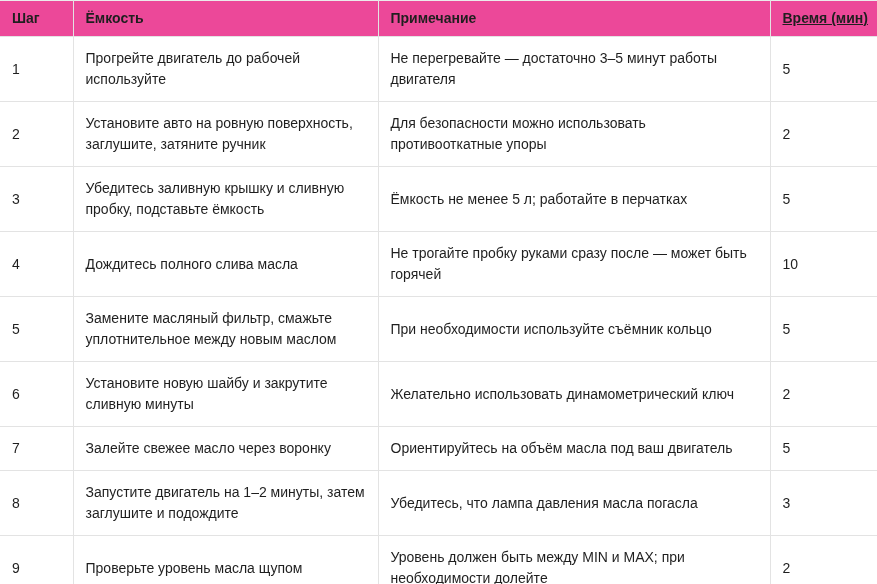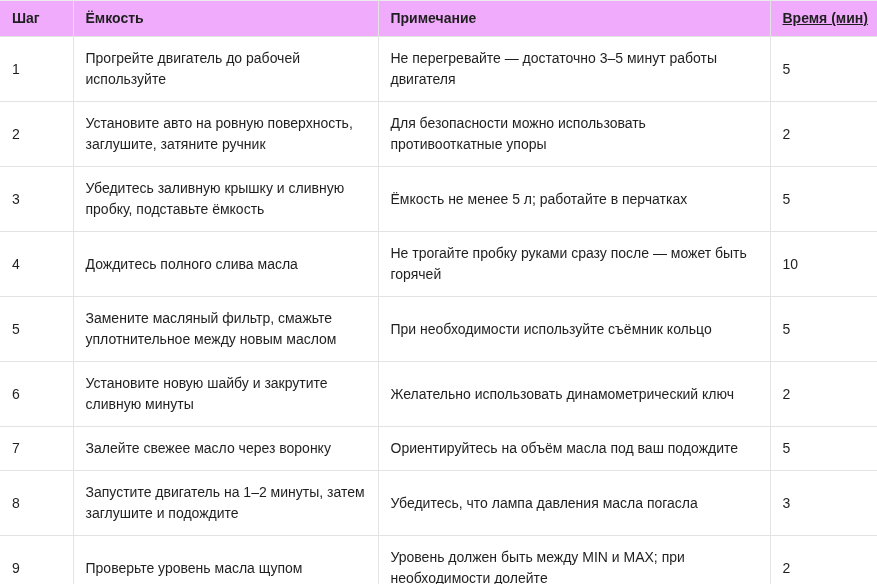--- a/index.html
+++ b/index.html
@@ -29,21 +29,21 @@
 
   table.steps thead th {
     text-align: left;
     font-weight: bold;
     font-size: 14px;
     padding: 7px 12px;
     border-top: 1px solid #ebebeb;
     border-bottom: 1px solid #e3e3e3;
     border-right: 1px solid #e3e3e3;
     vertical-align: middle;
-    background: #f0abfc;
+    background: #ec4899;
     white-space: nowrap;
     overflow: hidden;
   }
   table.steps thead th:last-child { border-right: 1px solid #ebebeb; text-decoration: underline; }
 
   table.steps tbody td {
     padding: 11px 12px;
     border-bottom: 1px solid #e3e3e3;
     border-right: 1px solid #e3e3e3;
     vertical-align: middle;
@@ -104,21 +104,21 @@
       </tr>
       <tr>
         <td>6</td>
         <td>Установите новую шайбу и закрутите сливную минуты</td>
         <td>Желательно использовать динамометрический ключ</td>
         <td>2</td>
       </tr>
       <tr>
         <td>7</td>
         <td>Залейте свежее масло через воронку</td>
-        <td>Ориентируйтесь на объём масла под ваш подождите</td>
+        <td>Ориентируйтесь на объём масла под ваш двигатель</td>
         <td>5</td>
       </tr>
       <tr>
         <td>8</td>
         <td>Запустите двигатель на 1–2 минуты, затем заглушите и подождите</td>
         <td>Убедитесь, что лампа давления масла погасла</td>
         <td>3</td>
       </tr>
       <tr>
         <td>9</td>

